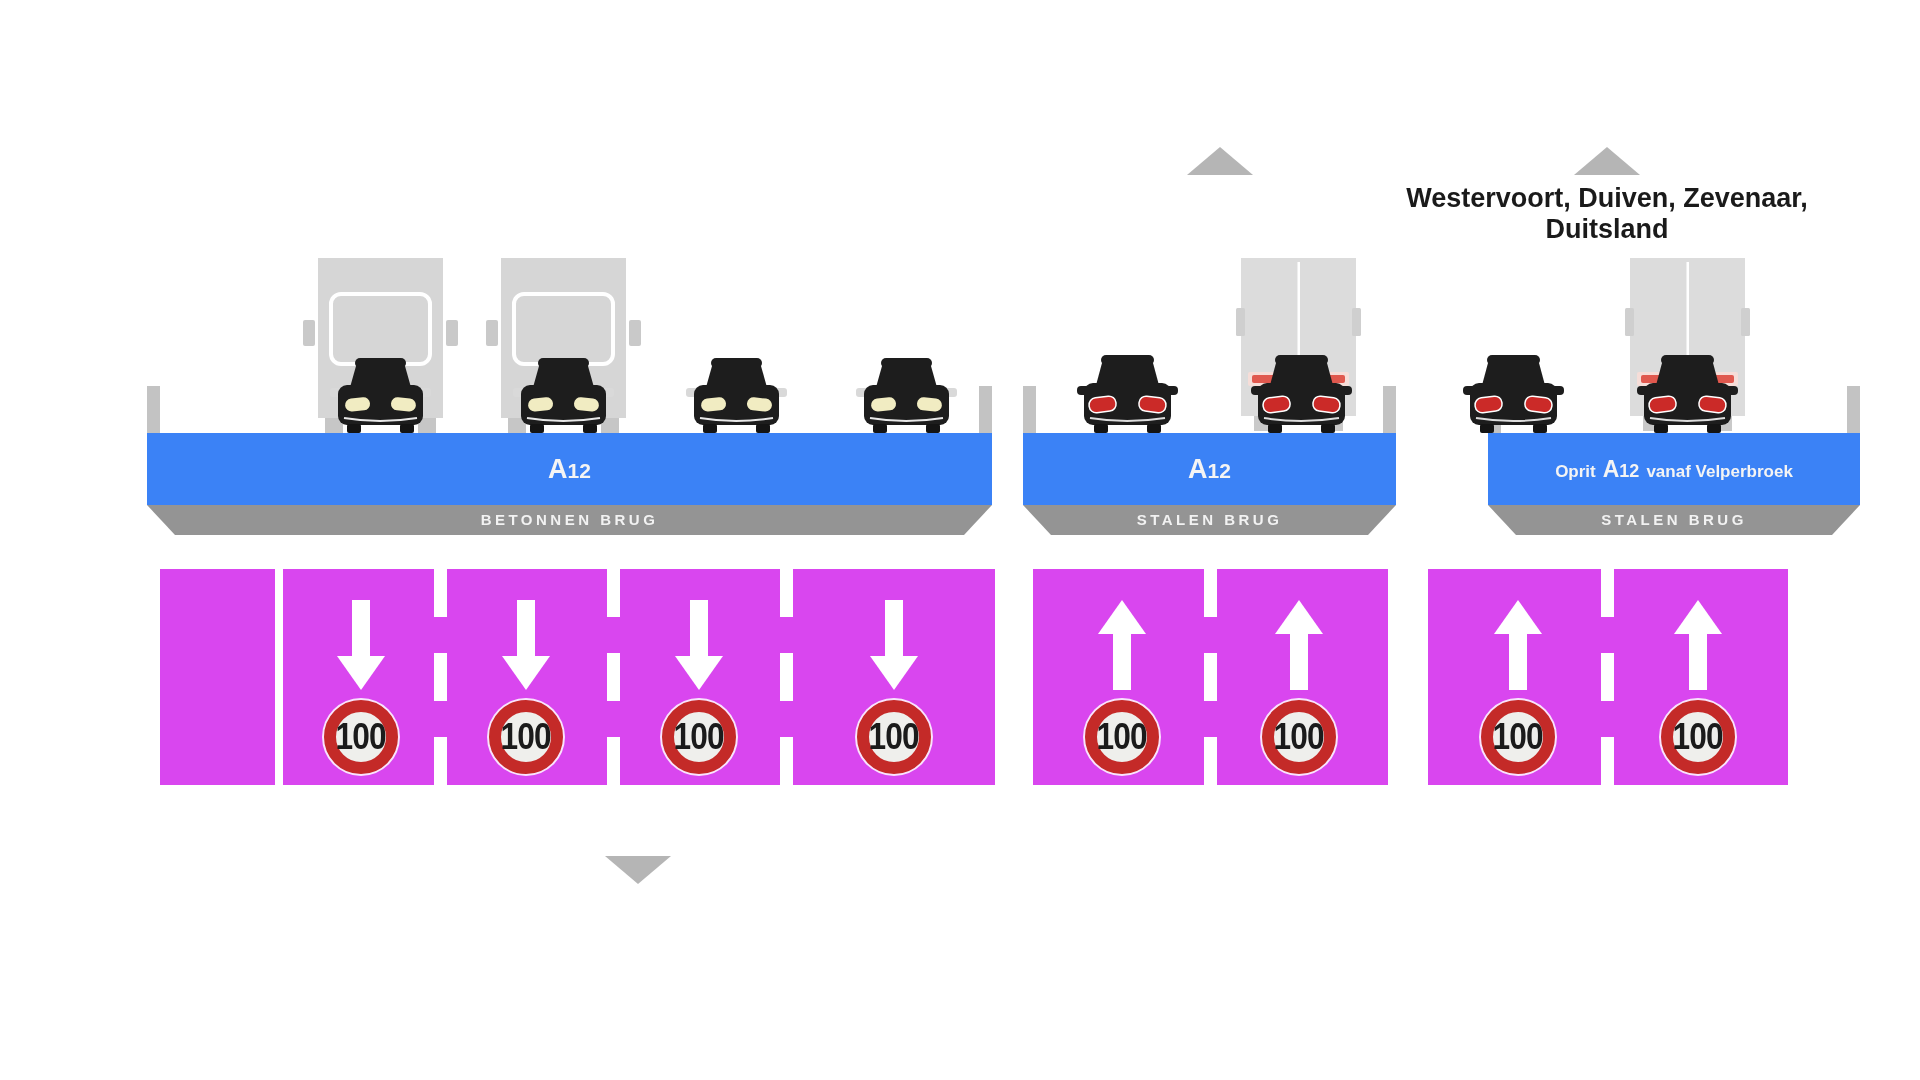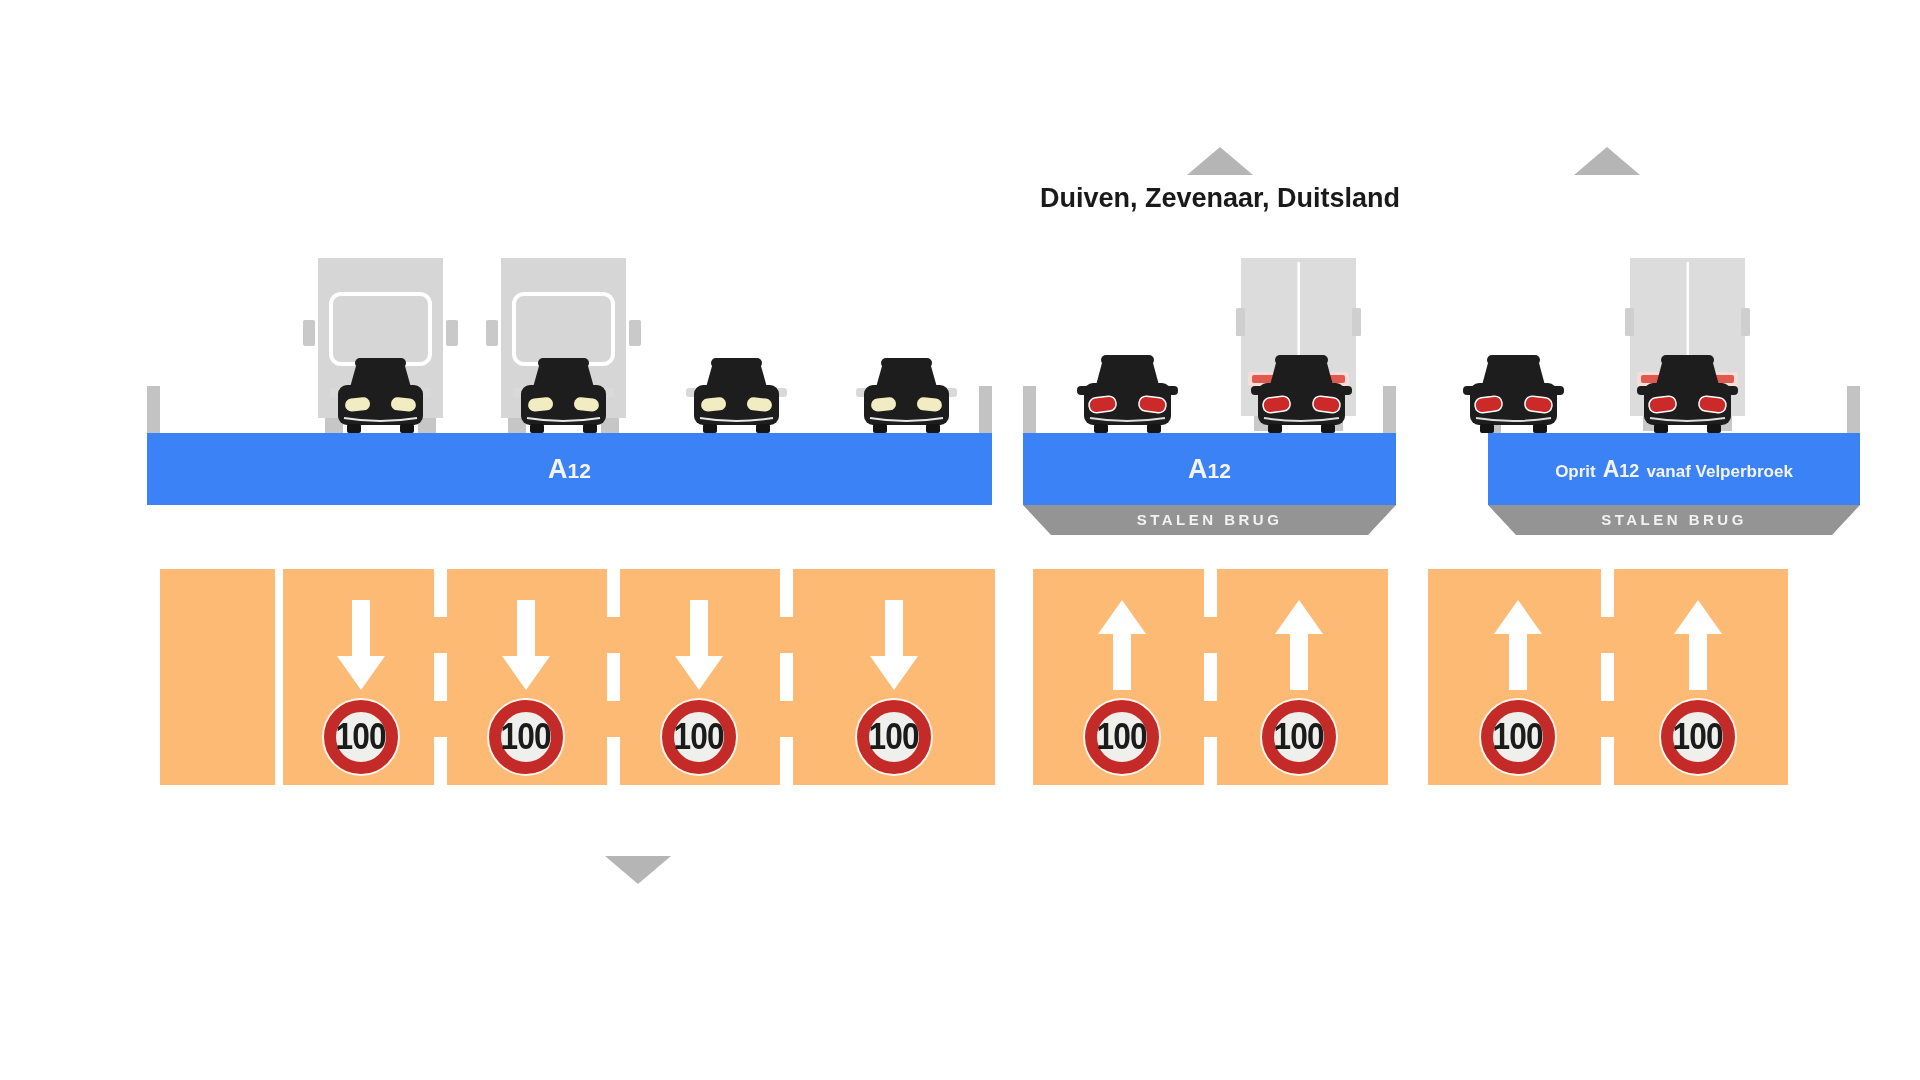--- a/index.html
+++ b/index.html
@@ -30,21 +30,21 @@
   .deck .gap-l{margin-left:7px;} .deck .gap-r{margin-right:7px;}
   .bridge-small .road-letter{font-size:23px;}
   .bridge-small .road-number{font-size:18px;}
   .bridge-small .road-part{font-size:17px;}
   .band{position:absolute;left:0;right:0;top:119px;height:30px;background:#949494;
         text-align:center;line-height:30px;
         clip-path:polygon(0 0,100% 0,calc(100% - 28px) 100%,28px 100%);}
   .band span{color:#f2f2f2;font-size:15px;font-weight:700;letter-spacing:3.5px;}
 
   
-  .road{position:absolute;top:569px;height:216px;background:#fdba74;}
+  .road{position:absolute;top:569px;height:216px;background:#d946ef;}
   .line-solid{position:absolute;top:0;bottom:0;width:8px;background:#ffffff;}
   .line-dashed{position:absolute;top:0;bottom:0;width:13px;
         background:repeating-linear-gradient(180deg,#ffffff 0 48px,transparent 48px 84px);}
   .arrow{position:absolute;width:48px;height:90px;}
   .arrow .stem{position:absolute;left:15px;width:18px;height:58px;background:#ffffff;}
   .arrow .head{position:absolute;left:0;width:0;height:0;
         border-left:24px solid transparent;border-right:24px solid transparent;}
   .arrow.down{top:31px;} .arrow.down .stem{top:0;}
   .arrow.down .head{top:56px;border-top:34px solid #ffffff;}
   .arrow.up{top:31px;} .arrow.up .stem{top:32px;}
@@ -109,31 +109,34 @@
       <rect x="70" y="69" width="14" height="9" rx="2" fill="#141414"></rect>
     </symbol>
   </defs>
 </svg>
 
 <div id="canvas">
 
   <div class="abs" style="left:1187px;top:147px;">
     <div class="tri-up"></div>
   </div>
-  <div class="abs dest-label" style="left:1020px;top:183px;width:400px;">Duiven, Zevenaar, Duitsland</div>
 
   <div class="abs" style="left:1574px;top:147px;">
     <div class="tri-up"></div>
   </div>
+  <div class="abs dest-label" style="left:1382px;top:183px;width:450px;">Westervoort, Duiven, Zevenaar, Duitsland</div>
 
   <div class="bridge" style="left:147px;width:845px;">
     <div class="wall left"></div>
     <div class="wall right"></div>
     <div class="deck">
       <span class="road-letter">A</span><span class="road-number">12</span>
+    </div>
+    <div class="band">
+      <span>BETONNEN BRUG</span>
     </div>
   </div>
 
   <div class="bridge" style="left:1023px;width:373px;">
     <div class="wall left"></div>
     <div class="wall right"></div>
     <div class="deck">
       <span class="road-letter">A</span><span class="road-number">12</span>
     </div>
     <div class="band">

